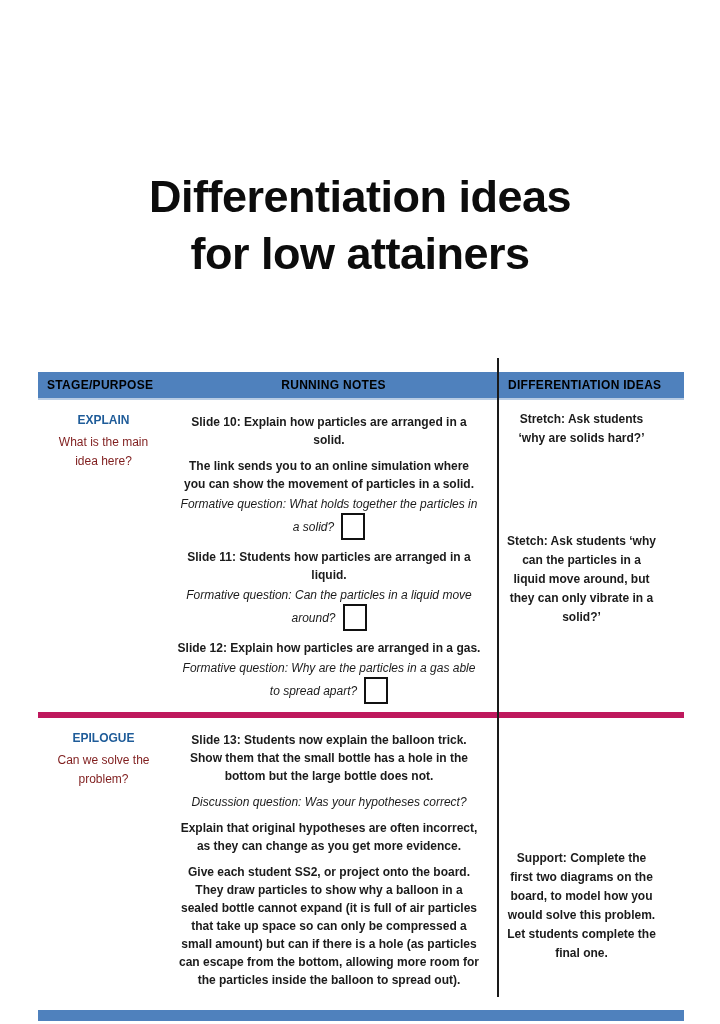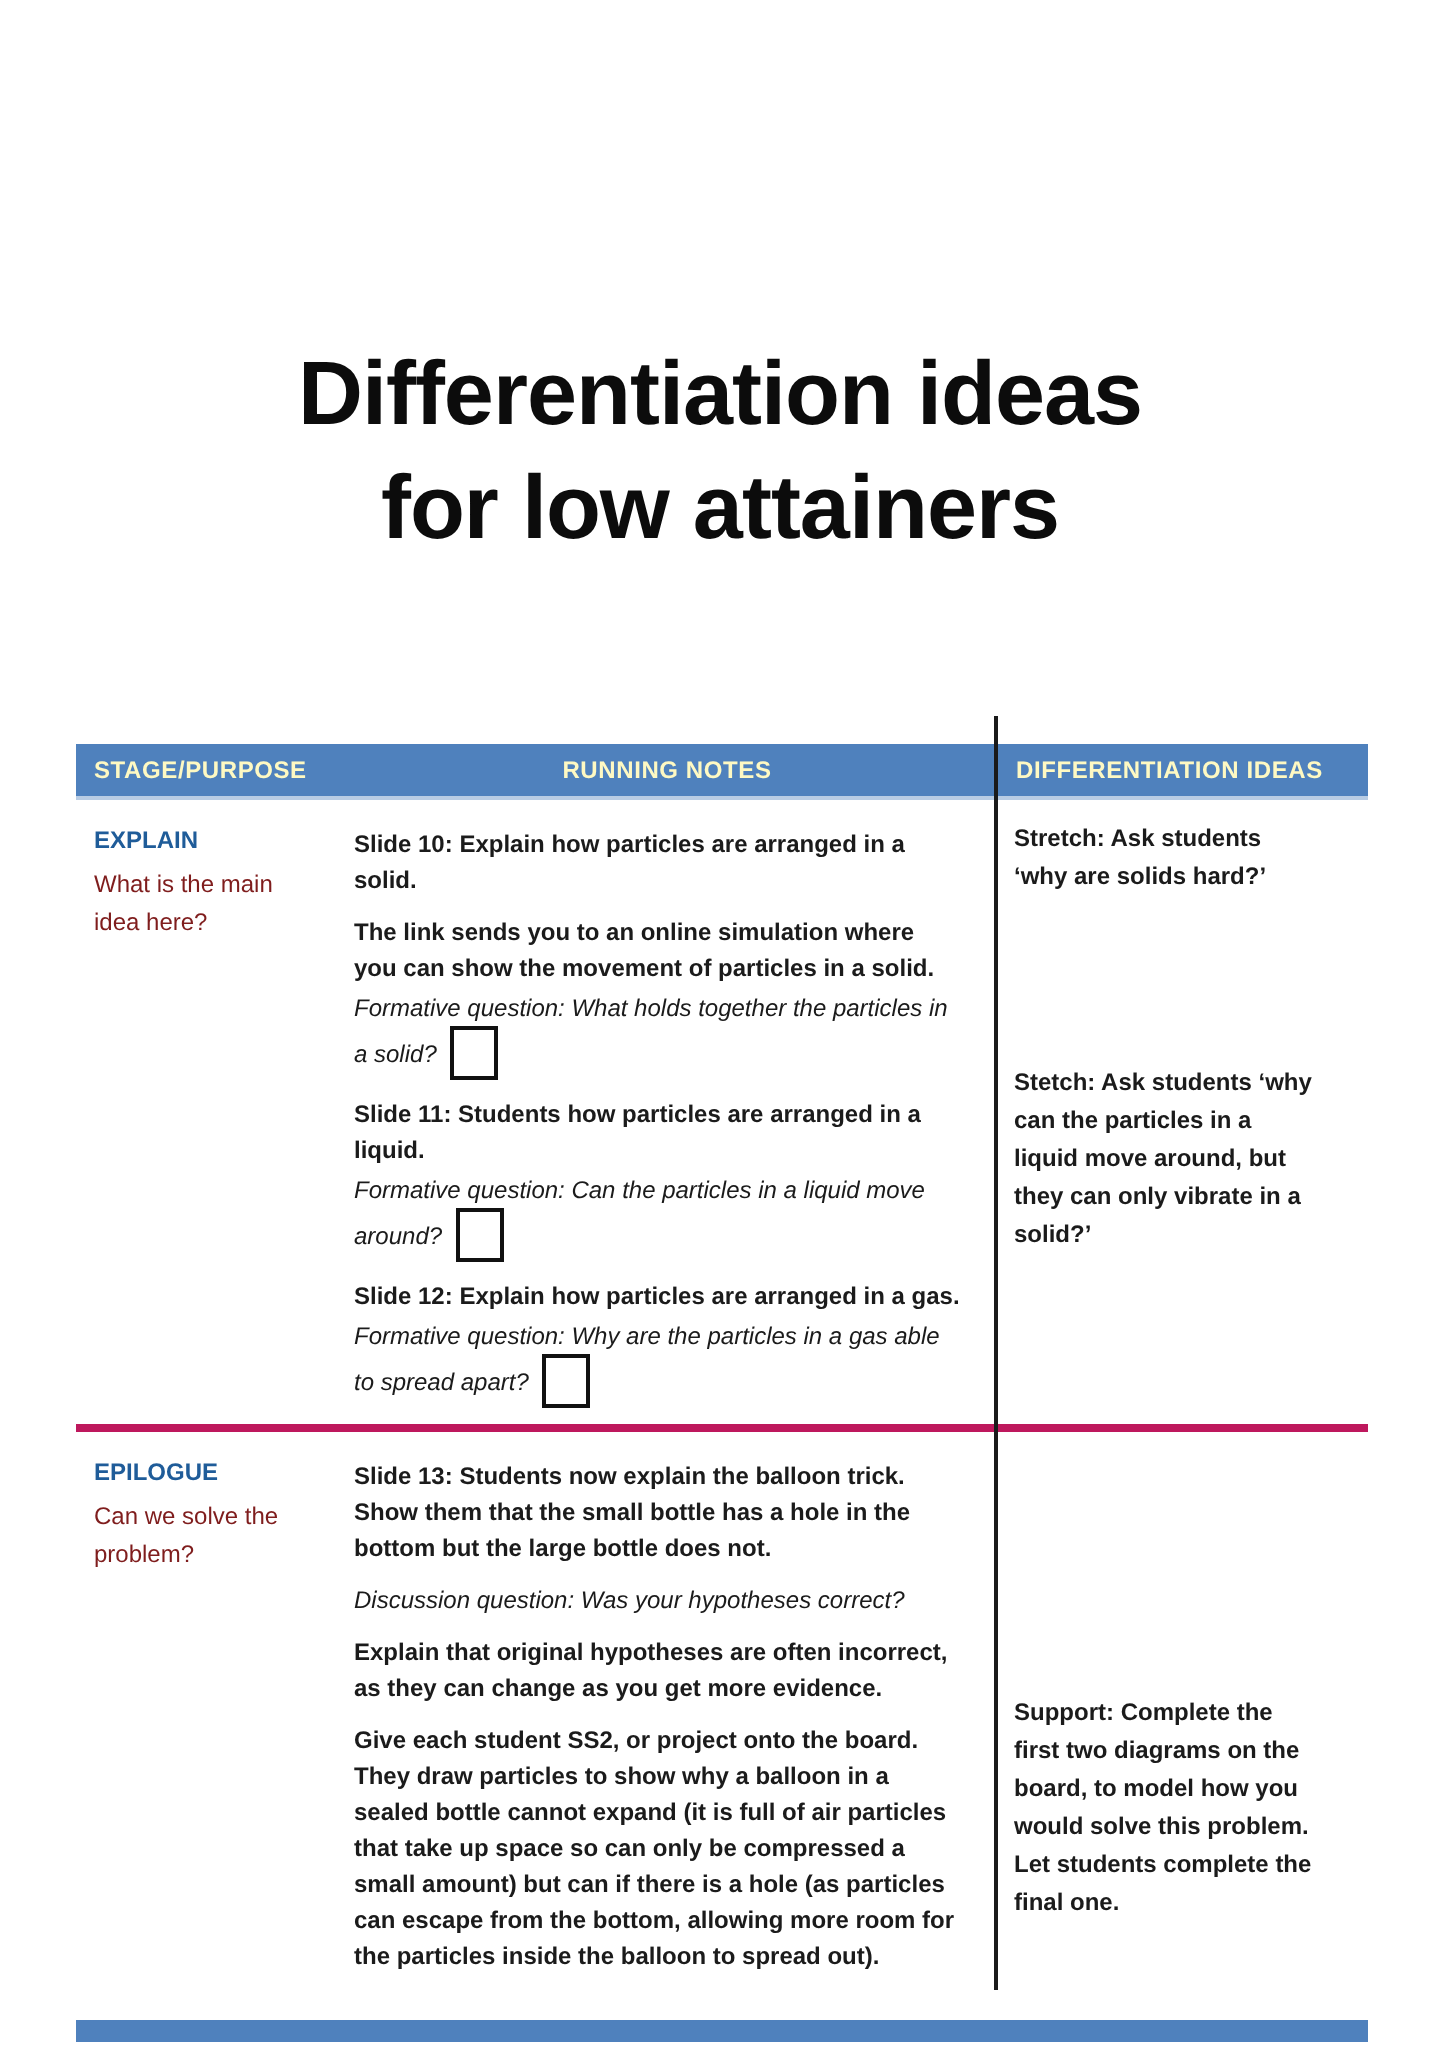--- a/index.html
+++ b/index.html
@@ -11,31 +11,31 @@
   .page-title{
     position:absolute;top:168px;left:0;width:720px;text-align:center;
     font-weight:bold;font-size:45px;line-height:57px;color:#0c0c0c;
     letter-spacing:-0.5px;margin:0;
   }
   .page-title span{display:block;}
   
   .doc-table{position:absolute;left:38px;top:372px;width:646px;}
   .vline{position:absolute;left:459px;top:-14px;bottom:0;width:2px;background:#1a1a1a;z-index:5;}
   .thead{
-    display:flex;align-items:center;height:26px;background:#4f81bd;color:#fef9c3;
+    display:flex;align-items:center;height:26px;background:#4f81bd;color:#000000;
     font-weight:bold;font-size:12px;letter-spacing:0.3px;
     border-bottom:2px solid #b8cce4;
   }
   .th{box-sizing:border-box;}
   .th1{width:132px;padding-left:9px;}
   .th2{width:327px;text-align:center;}
   .th3{flex:1;padding-left:11px;}
-  .trow{display:flex;}
+  .trow{display:flex;text-align:center;}
   .trow1{min-height:226px;}
-  .trow2{min-height:256px;border-top:4px solid #be185d;}
+  .trow2{min-height:256px;border-top:6px solid #be185d;}
   .c1{width:132px;box-sizing:border-box;padding:11px 10px 0 9px;font-size:12px;line-height:19px;}
   .c2{width:327px;box-sizing:border-box;padding:13px 16px 0 7px;font-size:12px;line-height:18px;}
   .c3{flex:1;box-sizing:border-box;padding:10px 28px 0 10px;font-size:12px;line-height:19px;}
   .stage-name{color:#1f5c99;font-weight:bold;margin:0 0 3px 0;}
   .stage-q{color:#7f1d1d;margin:0;}
   .c2 p{margin:0 0 8px 0;}
   .c2 p.tight{margin-bottom:2px;}
   .c2 .b{font-weight:bold;}
   .c2 .i{font-style:italic;}
   .checkbox{

